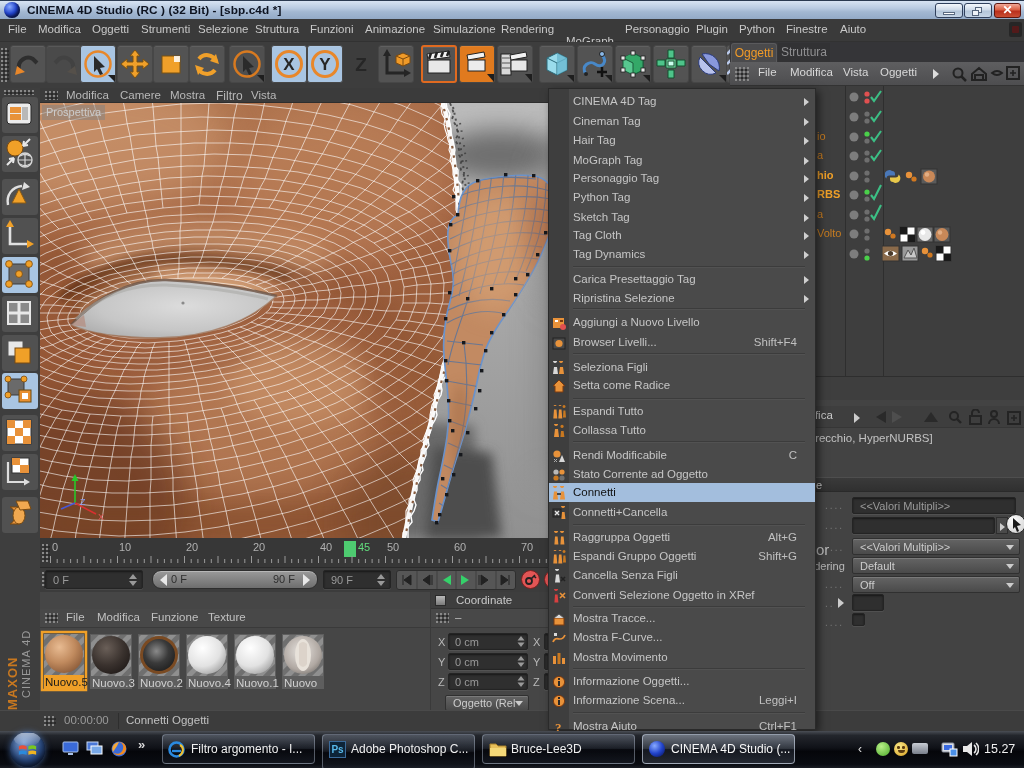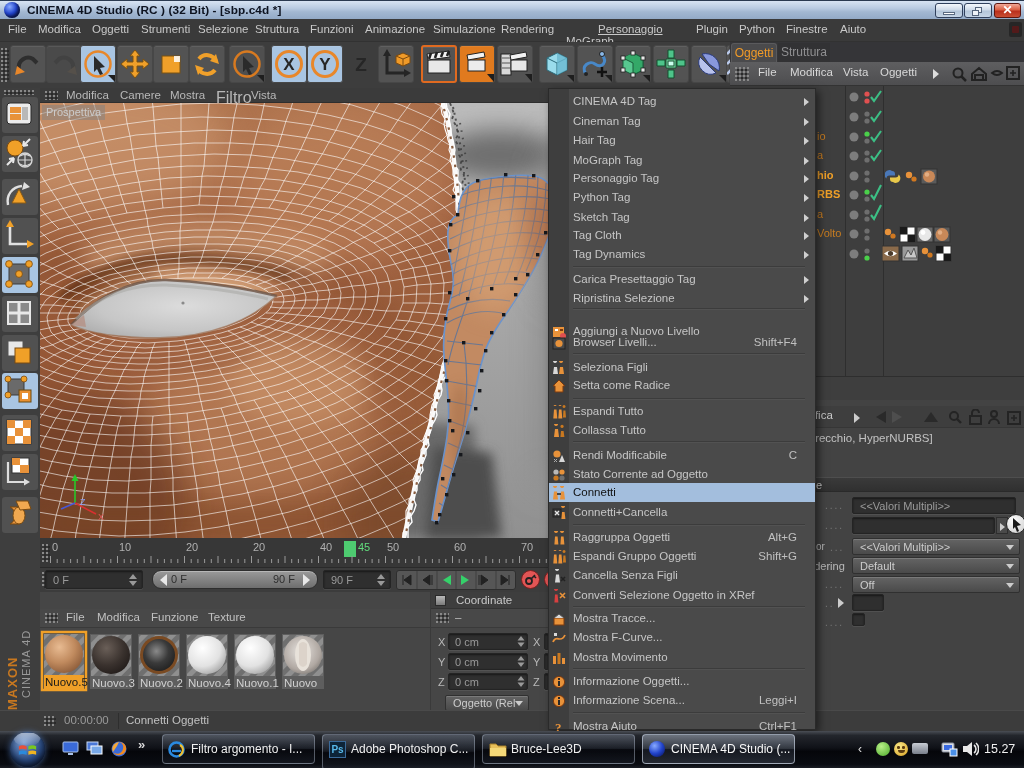--- a/index.html
+++ b/index.html
@@ -57,21 +57,21 @@
  <div class="abs tx" style="left:38px;top:4px;">Modifica</div>
  <div class="abs tx" style="left:92px;top:4px;">Oggetti</div>
  <div class="abs tx" style="left:141px;top:4px;">Strumenti</div>
  <div class="abs tx" style="left:198px;top:4px;">Selezione</div>
  <div class="abs tx" style="left:255px;top:4px;">Struttura</div>
  <div class="abs tx" style="left:310px;top:4px;">Funzioni</div>
  <div class="abs tx" style="left:365px;top:4px;">Animazione</div>
  <div class="abs tx" style="left:433px;top:4px;">Simulazione</div>
  <div class="abs tx" style="left:501px;top:4px;">Rendering</div>
  <div class="abs tx" style="left:566px;top:4px;margin-top:12px;">MoGraph</div>
- <div class="abs tx" style="left:598px;top:4px;text-decoration:underline;">Personaggio</div>
+ <div class="abs tx" style="left:625px;top:4px;">Personaggio</div>
  <div class="abs tx" style="left:696px;top:4px;">Plugin</div>
  <div class="abs tx" style="left:739px;top:4px;">Python</div>
  <div class="abs tx" style="left:786px;top:4px;">Finestre</div>
  <div class="abs tx" style="left:840px;top:4px;">Aiuto</div>
  <div class="abs" style="left:1009px;top:3px;width:13px;height:15px;background:#262626;border-radius:2px;">
   <div class="abs" style="left:3px;top:4px;width:7px;height:7px;background:#521a1a;border-radius:1px;"></div>
       </div>
 </div>
 
 <div class="abs" style="left:0;top:42px;width:730px;height:46px;background:#3d3d3d;">
@@ -287,21 +287,21 @@
  <div class="abs" style="left:95px;top:120px;font-size:10px;color:#777;letter-spacing:2px;">....</div>
  <div class="fld" style="left:122px;top:117px;width:143px;height:17px;"></div>
  <div class="abs" style="left:266px;top:117px;width:12px;height:17px;background:#4a4a4a;border:1px solid #2e2e2e;">
   <div class="abs" style="left:3px;top:5px;width:0;height:0;border-left:5px solid #ccc;border-top:4px solid transparent;border-bottom:4px solid transparent;"></div>
       </div>
  <div class="abs" style="left:276px;top:114px;width:20px;height:20px;border-radius:50%;background:radial-gradient(circle at 38% 32%,#ffffff,#c9c9c9);border:1px solid #2a2a2a;">
   <svg width="19" height="19" viewBox="0 0 19 19">
           <path d="M6 3 L14 10 L10 11 L12 16 L10 17 L8 12 L6 14 Z" fill="#1a1a1a"></path>
         </svg>
       </div>
- <div class="abs" style="left:86px;top:141px;font-size:10px;color:#bbb;">or</div>
+ <div class="abs" style="left:86px;top:141px;font-size:15px;color:#bbb;">or</div>
  <div class="abs" style="left:100px;top:142px;font-size:10px;color:#777;letter-spacing:2px;">...</div>
  <div class="drop" style="left:122px;top:138px;width:168px;height:17px;line-height:16px;padding-left:7px;">&lt;&lt;Valori Multipli&gt;&gt;<div class="dar"></div></div>
  <div class="abs" style="left:64px;top:160px;font-size:11px;color:#bbb;">Rendering</div>
  <div class="drop" style="left:122px;top:157px;width:168px;height:17px;line-height:16px;padding-left:7px;">Default<div class="dar"></div></div>
  <div class="abs" style="left:95px;top:179px;font-size:10px;color:#777;letter-spacing:2px;">....</div>
  <div class="drop" style="left:122px;top:176px;width:168px;height:17px;line-height:16px;padding-left:7px;">Off<div class="dar"></div></div>
  <div class="abs" style="left:95px;top:198px;font-size:10px;color:#777;letter-spacing:2px;">..</div>
  <div class="abs" style="left:108px;top:198px;width:0;height:0;border-left:6px solid #ccc;border-top:5px solid transparent;border-bottom:5px solid transparent;"></div>
  <div class="fld" style="left:122px;top:194px;width:32px;height:17px;"></div>
  <div class="abs" style="left:95px;top:217px;font-size:10px;color:#777;letter-spacing:2px;">....</div>
@@ -491,21 +491,21 @@
   color:#c87820;font-weight:bold;font-size:13px;letter-spacing:1px;">MAXON</div>
  <div class="abs" style="left:-11px;top:565px;width:76px;height:14px;transform:rotate(-90deg);
   color:#9a9a9a;font-size:11px;letter-spacing:1px;">CINEMA 4D</div>
 </div>
 
 <div class="abs" style="left:40px;top:88px;width:690px;height:15px;background:#3b3b3b;border-bottom:1px solid #2e2e2e;">
  <div class="abs grip" style="left:5px;top:3px;width:13px;height:9px;"></div>
  <div class="abs" style="left:26px;top:1px;font-size:11.5px;color:#b8b8b8;">Modifica</div>
  <div class="abs" style="left:80px;top:1px;font-size:11.5px;color:#b8b8b8;">Camere</div>
  <div class="abs" style="left:130px;top:1px;font-size:11.5px;color:#b8b8b8;">Mostra</div>
- <div class="abs" style="left:176px;top:1px;font-size:16px;color:#b8b8b8;">Filtro</div>
+ <div class="abs" style="left:176px;top:1px;font-size:12px;color:#b8b8b8;">Filtro</div>
  <div class="abs" style="left:211px;top:1px;font-size:11.5px;color:#b8b8b8;">Vista</div>
 </div>
 <div class="abs" style="left:40px;top:103px;width:690px;height:435px;background:#9e9e9e;">
 <svg width="690" height="435" viewBox="0 0 690 435">
 <defs>
  <linearGradient id="bgg" x1="0" y1="0" x2="0" y2="1">
   <stop offset="0" stop-color="#b9b9b9"></stop>
             <stop offset="0.5" stop-color="#a6a6a6"></stop>
             <stop offset="1" stop-color="#909090"></stop>
  </linearGradient>
@@ -1114,21 +1114,21 @@
         <span class="arr"></span>
       </div>
 <div class="mi" style="top:181px;">
         <span class="lab" style="color:#c6c6c6;">Carica Presettaggio Tag</span>
         <span class="arr"></span>
       </div>
 <div class="mi" style="top:200px;">
         <span class="lab" style="color:#c6c6c6;">Ripristina Selezione</span>
         <span class="arr"></span>
       </div>
-<div class="mi" style="top:233px;padding-left:16px;">
+<div class="mi" style="top:224px;padding-left:16px;">
         <svg class="ic" width="14" height="14" viewBox="0 0 14 14">
           <rect x="1" y="2" width="11" height="10" fill="#e8923a"></rect>
           <rect x="3" y="4" width="3" height="2" fill="#fff"></rect>
           <rect x="8" y="4" width="3" height="2" fill="#7a3a10"></rect>
           <circle cx="11" cy="11" r="3" fill="#e05050"></circle>
         </svg>
         <span class="lab" style="color:#c6c6c6;">Aggiungi a Nuovo Livello</span>
       </div>
 <div class="mi" style="top:244px;">
         <svg class="ic" width="14" height="14" viewBox="0 0 14 14">

